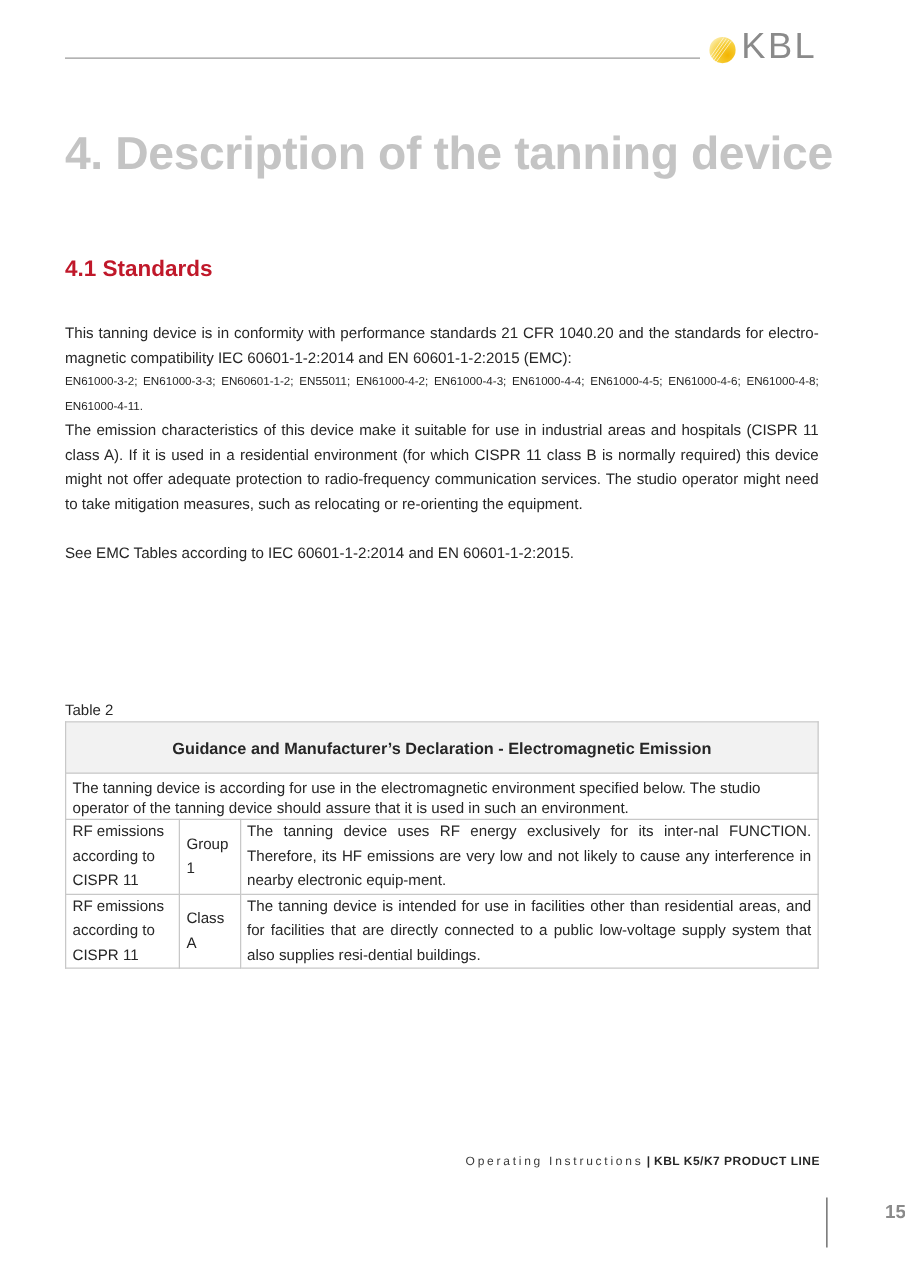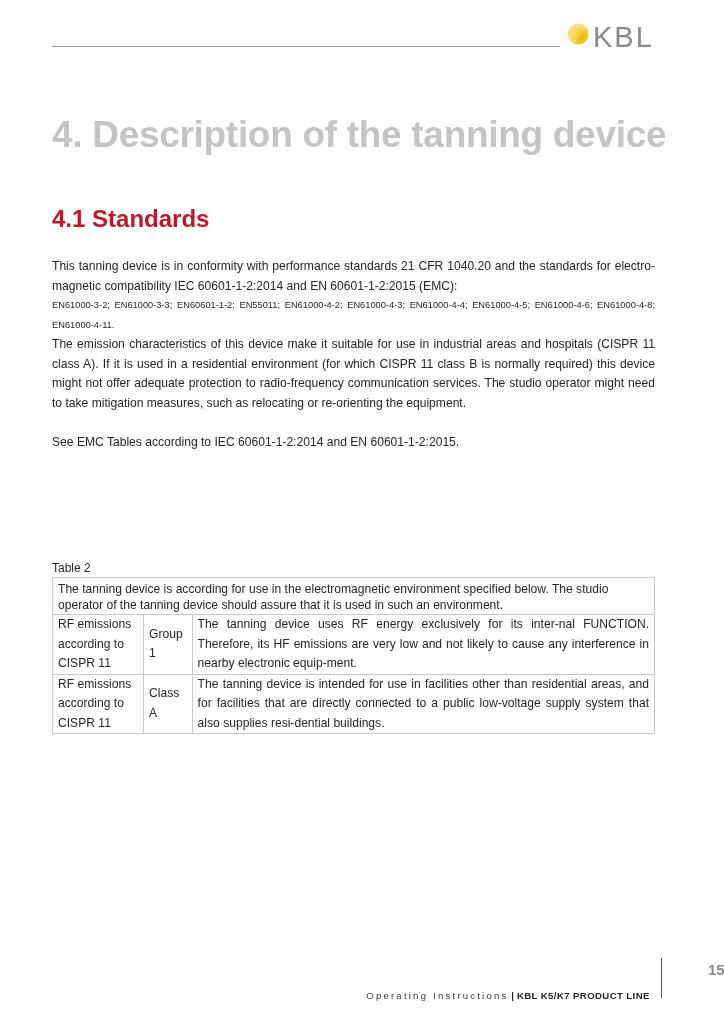--- a/index.html
+++ b/index.html
@@ -1,43 +1,43 @@
 <!DOCTYPE html>
 <html><head>
 <meta charset="utf-8">
 <style>
   html, body { margin: 0; padding: 0; background: #ffffff; }
   body { width: 724px; height: 1024px; position: relative; overflow: hidden;
          font-family: "Liberation Sans", sans-serif; color: #222; }
   .header-rule { position: absolute; left: 52px; top: 46px; width: 508px; height: 1px; background: #9a9a9a; }
-  .logo { position: absolute; left: 565px; top: 22px; height: 30px; display: flex; align-items: flex-start; }
+  .logo { position: absolute; left: 565px; top: 22px; height: 30px; display: flex; align-items: flex-end; }
   .logo-sun { width: 24px; height: 24px; }
   .logo-text { font-family: "Liberation Sans", sans-serif; font-size: 29px; color: #8a8a8a;
                letter-spacing: 2px; margin-left: 4px; line-height: 30px; font-weight: normal; }
-  .chapter-title { position: absolute; left: 52px; top: 114px; margin: 0;
+  .chapter-title { position: absolute; left: 52px; top: 102px; margin: 0;
                    font-size: 37px; font-weight: bold; color: #c4c4c4; letter-spacing: -0.3px; }
   .section-title { position: absolute; left: 52px; top: 205px; margin: 0;
-                   font-size: 24px; font-weight: bold; color: #c0182a; }
+                   font-size: 18px; font-weight: bold; color: #c0182a; }
   .body { position: absolute; left: 52px; top: 229px; width: 603px;
           font-size: 12.1px; line-height: 19.5px; text-align: justify; color: #262626; margin-top: 28px; }
   .body p { margin: 0; }
   .body p.small { font-size: 9.3px; }
   .body p.gap { margin-top: 19.5px; }
   .table-label { position: absolute; left: 52px; top: 561px; font-size: 12px; color: #262626; }
   table.emc { position: absolute; left: 52px; top: 577px; width: 603px; border-collapse: collapse;
               font-size: 12.1px; color: #262626; }
   table.emc td, table.emc th { border: 1px solid #c8c8c8; padding: 0 5px; vertical-align: middle; }
   .tbl-title { background: #f2f2f2; height: 40px; text-align: center; font-weight: bold; font-size: 13px; }
   .tbl-intro { line-height: 16px; padding-top: 3px !important; padding-bottom: 1px !important; }
   .tbl-head th { font-weight: bold; text-align: center; height: 17px; font-size: 12.1px; }
   .tbl-row td { line-height: 19.5px; }
   .col1 { width: 158px; }
   .col2 { width: 82px; }
   td.guid { text-align: justify; padding: 0 4px; margin-left: 48px; }
-  .footer { position: absolute; top: 990px; left: 360px; width: 296px; text-align: center;
+  .footer { position: absolute; top: 924px; left: 360px; width: 296px; text-align: right;
             font-size: 9.6px; color: #3a3a3a; }
   .footer .doc { letter-spacing: 2.2px; }
   .footer .prod { font-weight: bold; letter-spacing: 0.4px; color: #262626; }
   .footer-divider { position: absolute; left: 661px; top: 958px; width: 1px; height: 40px; background: #555; }
   .page-number { position: absolute; left: 708px; top: 961px; font-size: 15px; font-weight: bold; color: #8a8a8a; }
 </style>
 </head>
 <body>
 
 <div class="header-rule"></div>
@@ -70,20 +70,23 @@
   <p>This tanning device is in conformity with performance standards 21 CFR 1040.20 and the standards for electro-magnetic compatibility IEC 60601-1-2:2014 and EN 60601-1-2:2015 (EMC):</p>
   <p class="small">EN61000-3-2; EN61000-3-3; EN60601-1-2; EN55011; EN61000-4-2;  EN61000-4-3; EN61000-4-4; EN61000-4-5; EN61000-4-6; EN61000-4-8; EN61000-4-11.</p>
   <p>The emission characteristics of this device make it suitable for use in industrial areas and hospitals (CISPR 11 class A). If it is used in a residential environment (for which CISPR 11 class B is normally required) this device might not offer adequate protection to radio-frequency communication services. The studio operator might need to take mitigation measures, such as relocating or re-orienting the equipment.</p>
   <p class="gap">See EMC Tables according to IEC 60601-1-2:2014 and EN 60601-1-2:2015.</p>
 </div>
 
 <div class="table-label">Table 2</div>
 
 <table class="emc">
   <tbody>
+      <tr>
+    <td colspan="3" class="tbl-title">Guidance and Manufacturer’s Declaration - Electromagnetic Emission</td>
+  </tr>
   <tr>
     <td colspan="3" class="tbl-intro">The tanning device is according for use in the electromagnetic environment specified below. The studio operator of the tanning device should assure that it is used in such an environment.</td>
   </tr>
   <tr class="tbl-row">
     <td>
       <div>RF emissions</div>
       <div>according to CISPR 11</div>
     </td>
     <td>Group 1</td>
     <td class="guid">The tanning device uses RF energy exclusively for its inter-nal FUNCTION. Therefore, its HF emissions are very low and not likely to cause any interference in nearby electronic equip-ment.</td>

